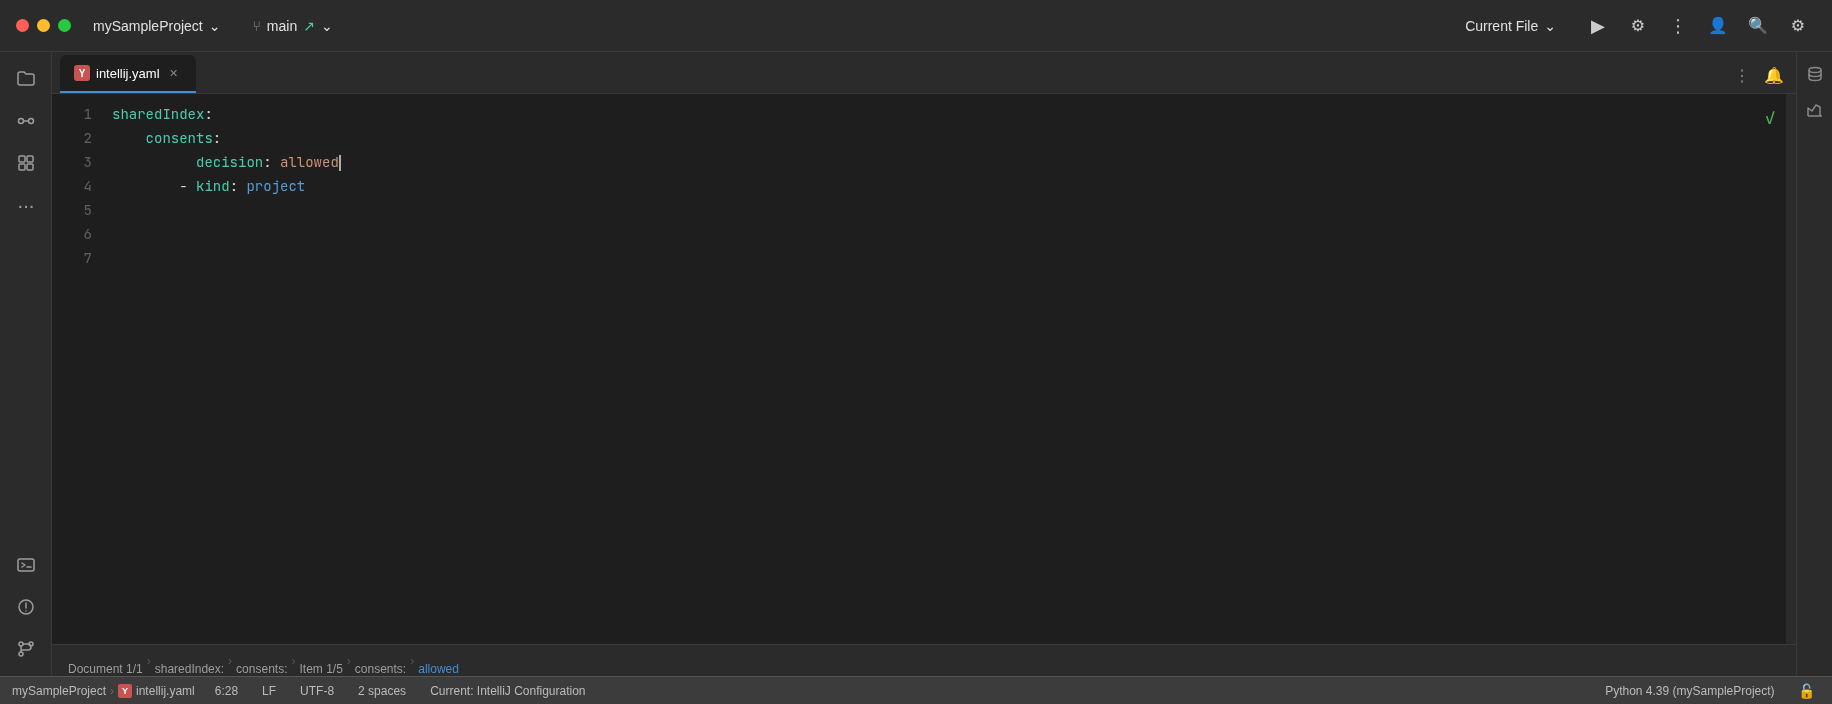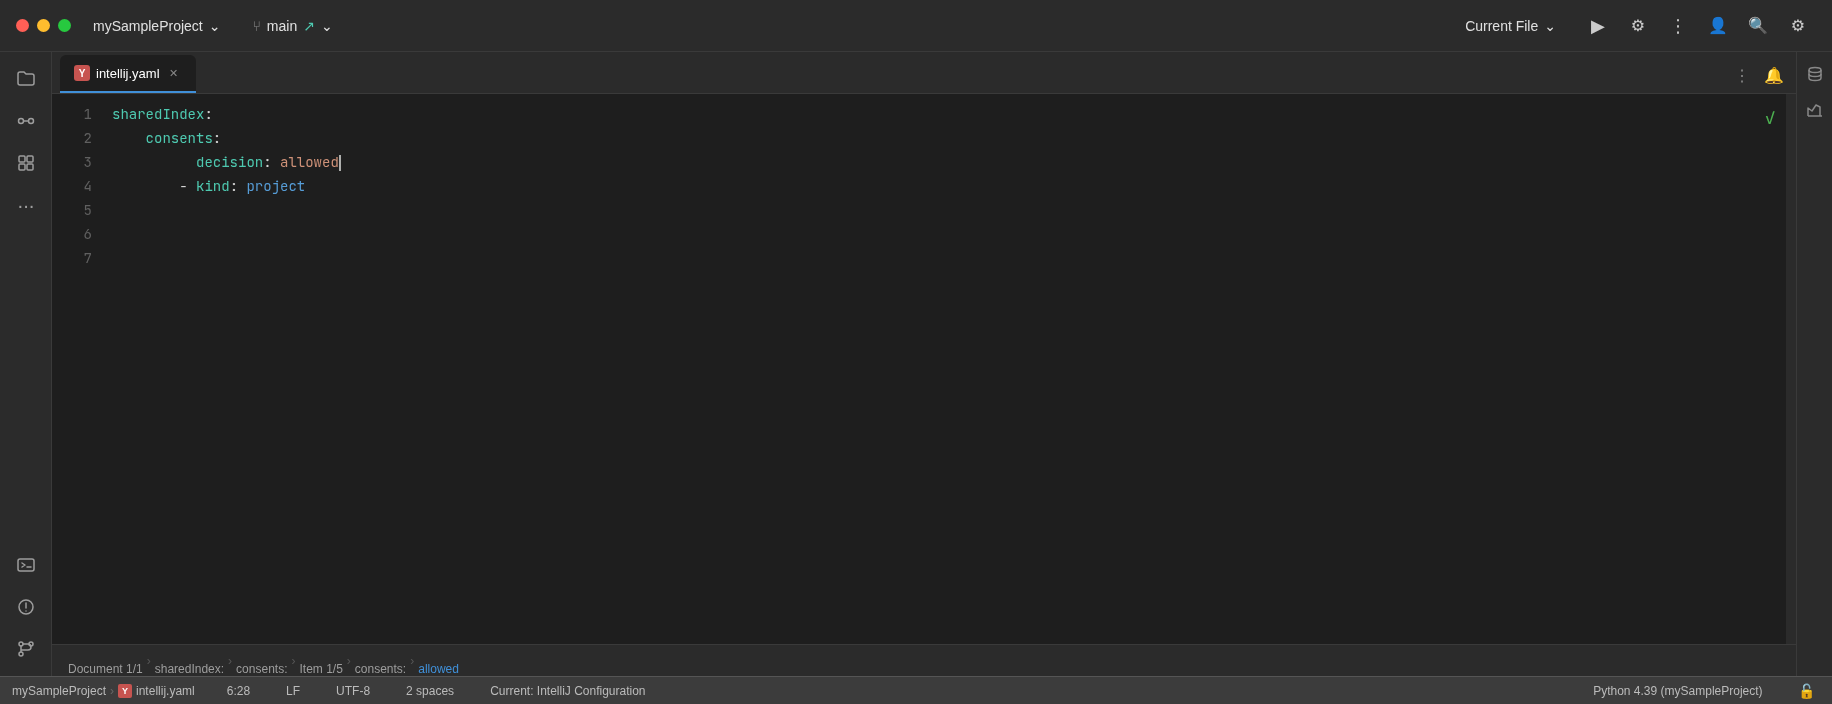--- a/index.html
+++ b/index.html
@@ -353,21 +353,20 @@
       flex-shrink: 0;
       border-top: 1px solid #555;
     }
     .status-item {
       display: flex;
       align-items: center;
       gap: 4px;
       cursor: pointer;
       padding: 0 4px;
       border-radius: 3px;
-      margin-left: 12px;
     }
     .status-project {
       display: flex;
       align-items: center;
       gap: 4px;
       color: #bbbbbb;
     }
     .status-sep { color: #666; }
     .status-file-icon {
       width: 14px;

